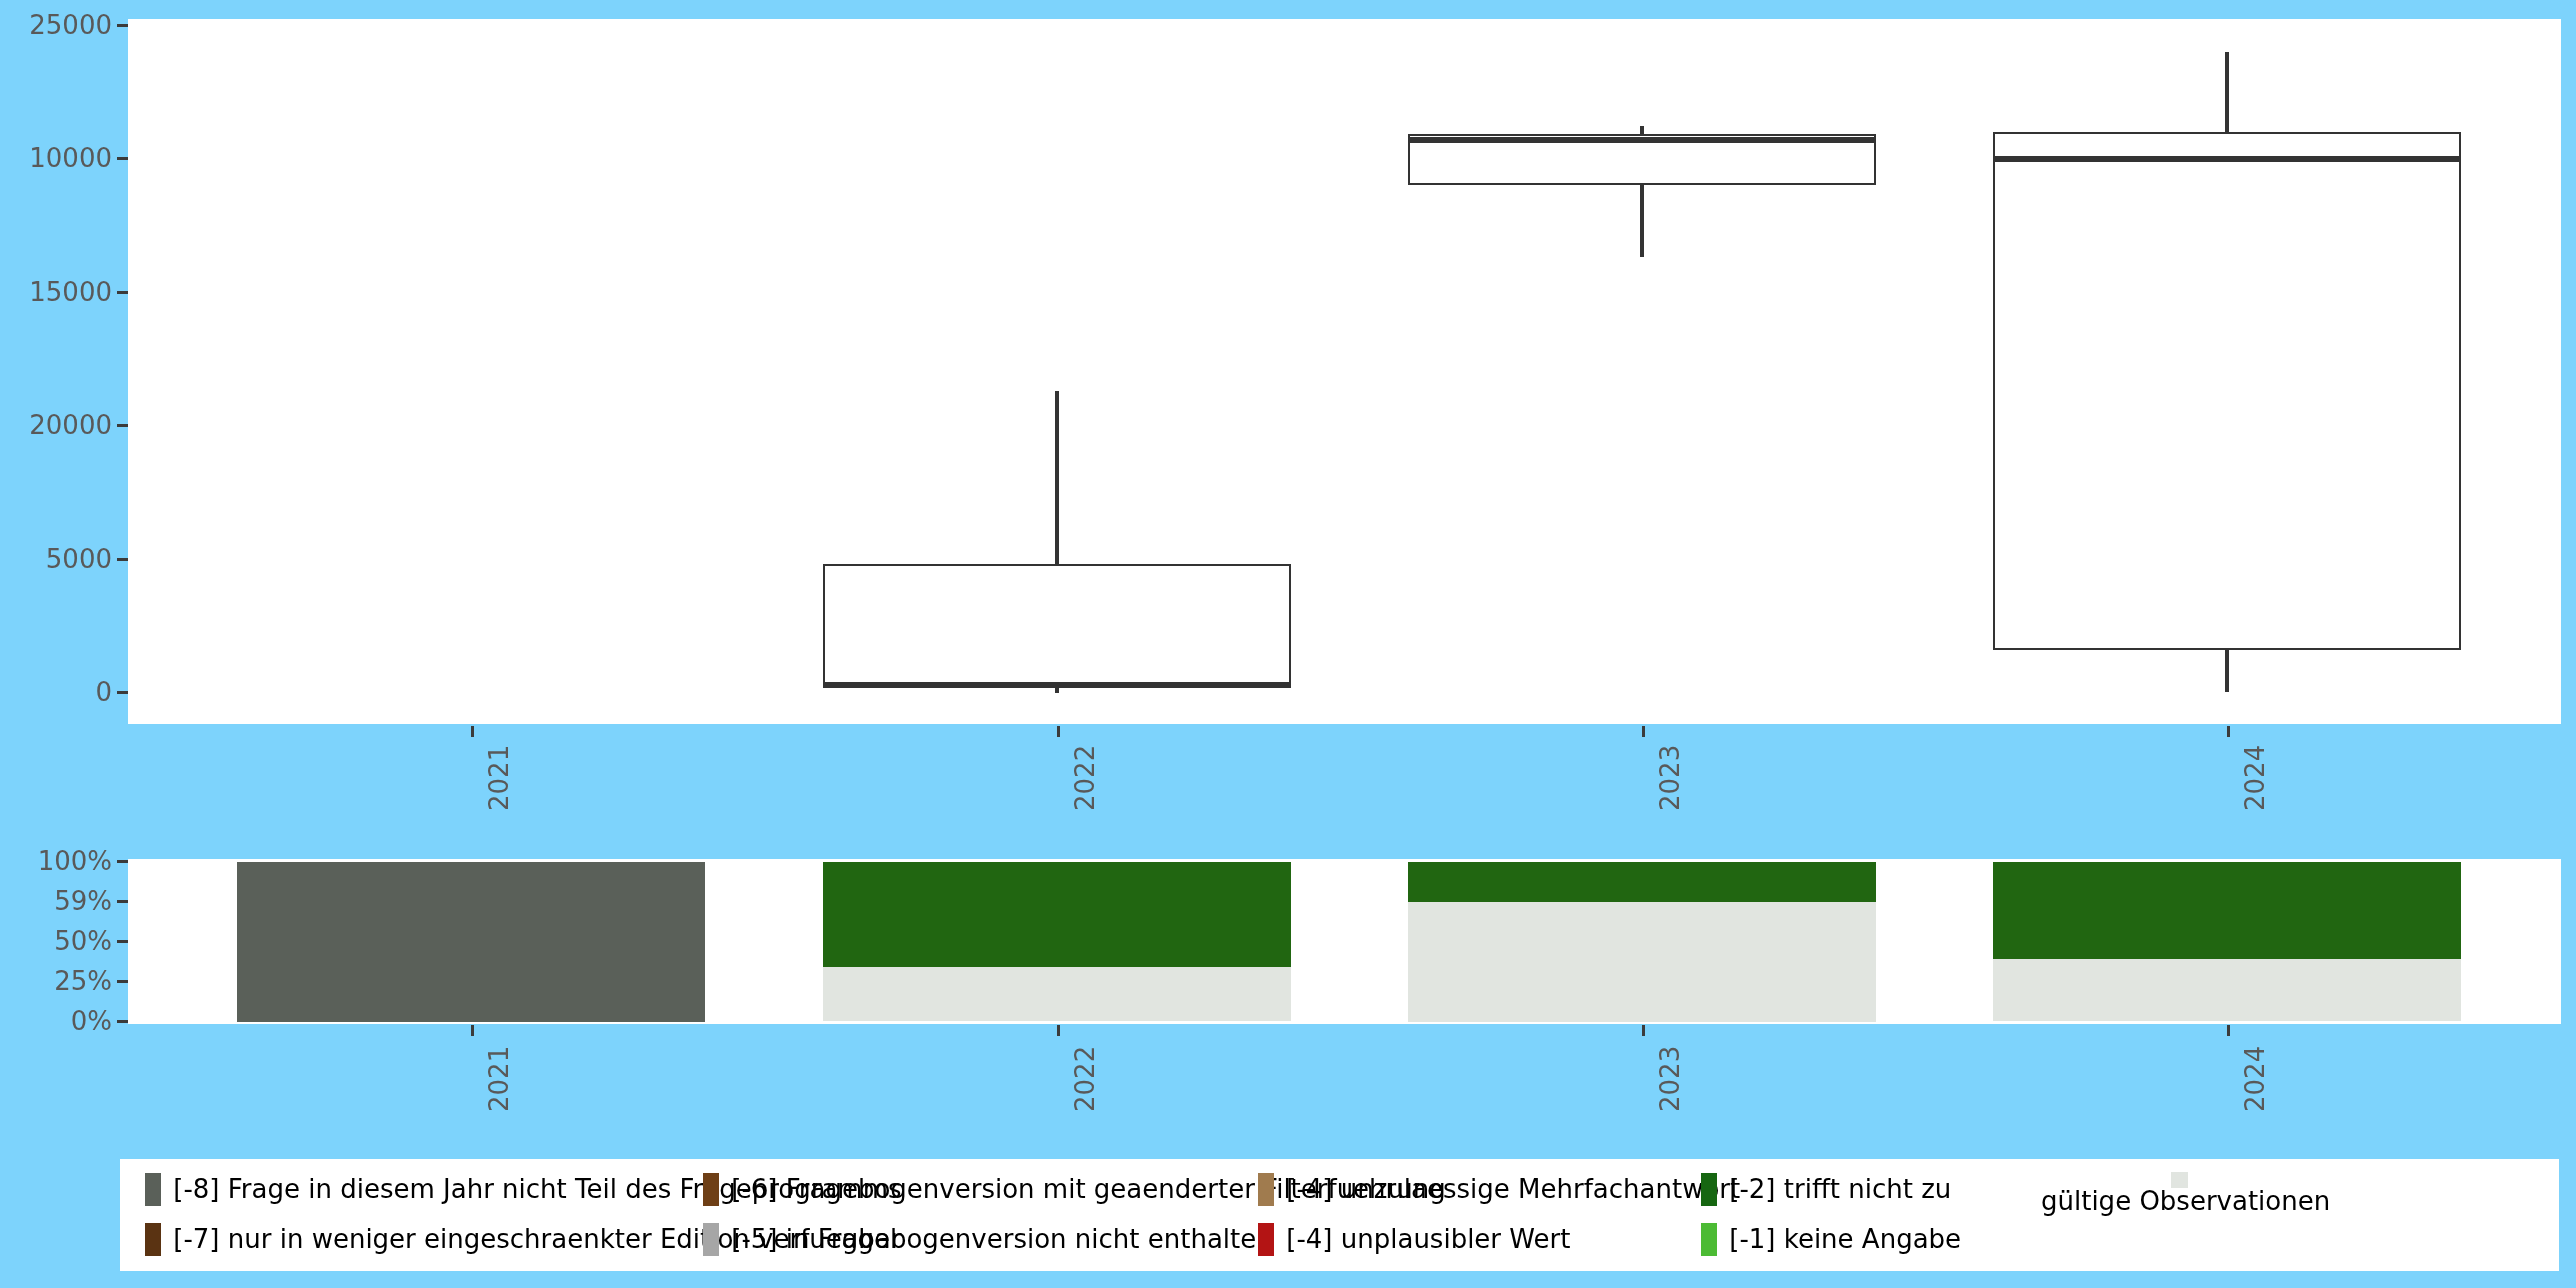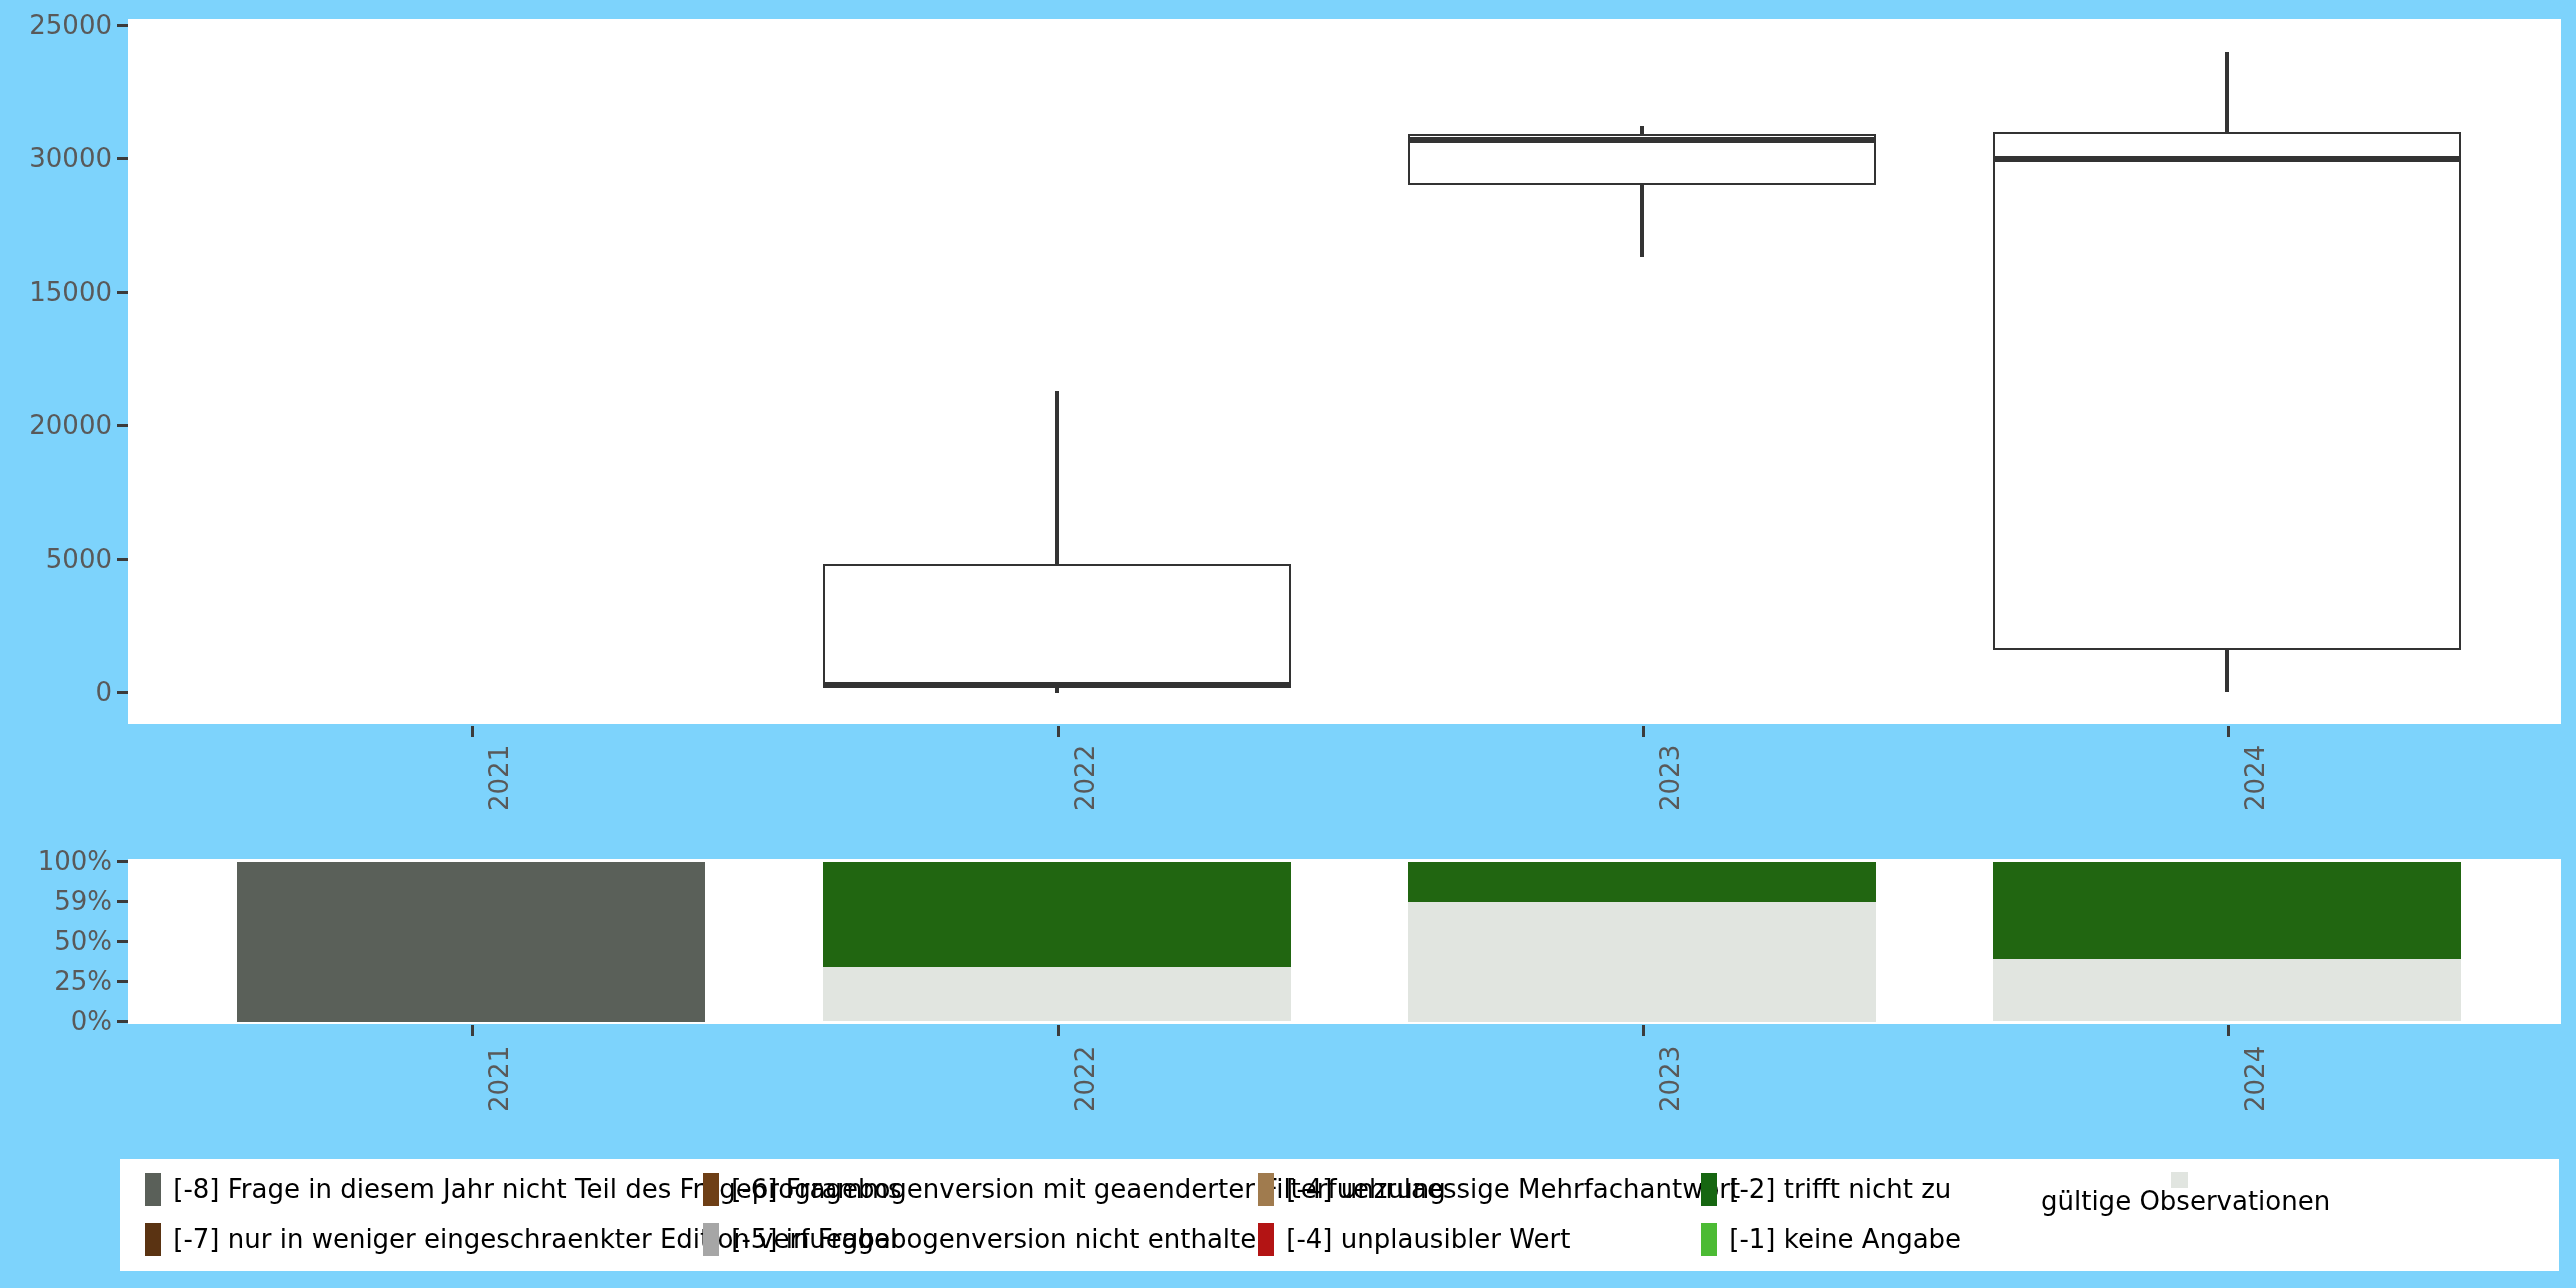--- a/index.html
+++ b/index.html
@@ -133,21 +133,21 @@
       <div class="box-group" style="left: 1865px; width: 468px;">
         <div class="box-whisker" style="top: 33px; height: 80px;"></div>
         <div class="box-whisker" style="top: 630px; height: 43px;"></div>
         <div class="box-rect" style="top: 113px; height: 518px;"></div>
         <div class="box-median" style="top: 137px;"></div>
       </div>
     </div>
 
   <div>
     <div class="tick-label ytick" style="left:0px;width:112px;top:25px;">25000</div>
-    <div class="tick-label ytick" style="left:0px;width:112px;top:158px;">30000</div>
+    <div class="tick-label ytick" style="left:0px;width:112px;top:158px;">10000</div>
     <div class="tick-label ytick" style="left:0px;width:112px;top:292px;">15000</div>
     <div class="tick-label ytick" style="left:0px;width:112px;top:425px;">20000</div>
     <div class="tick-label ytick" style="left:0px;width:112px;top:559px;">5000</div>
     <div class="tick-label ytick" style="left:0px;width:112px;top:692px;">0</div>
 
     <div class="tickmark" style="left:117px;top:24px;"></div>
     <div class="tickmark" style="left:117px;top:157px;"></div>
     <div class="tickmark" style="left:117px;top:291px;"></div>
     <div class="tickmark" style="left:117px;top:424px;"></div>
     <div class="tickmark" style="left:117px;top:558px;"></div>

